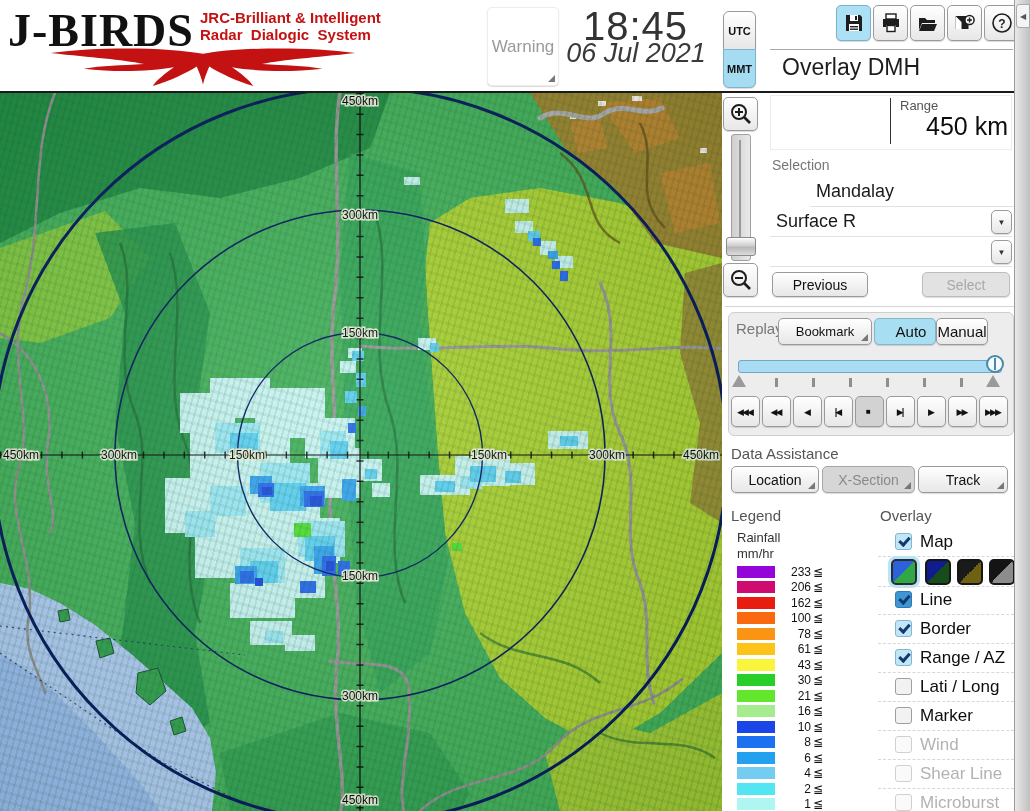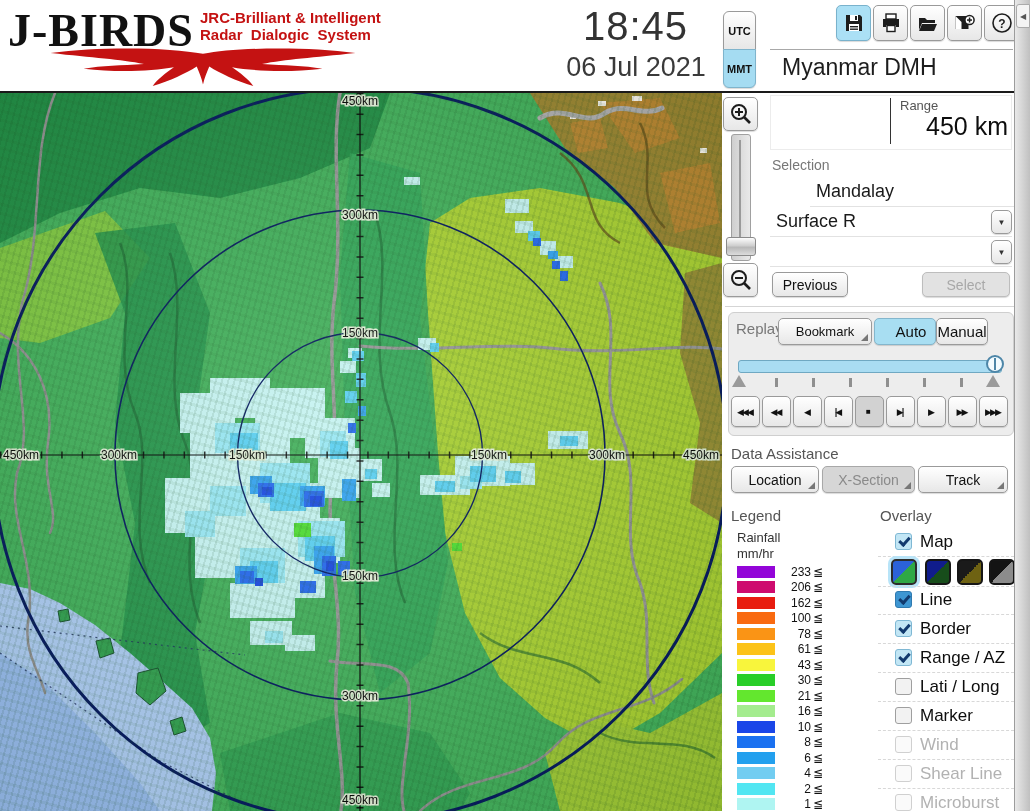--- a/index.html
+++ b/index.html
@@ -13,21 +13,21 @@
   #logo-sub{left:200px;top:9px;color:#c41212;font-weight:bold;font-size:15px;line-height:17px;white-space:pre;}
   #eagle{left:8px;top:46px;}
   .panelbtn{background:linear-gradient(#ffffff,#e7e7e7);border:1px solid #9a9a9a;border-radius:5px;
     box-shadow:0 1px 1px rgba(0,0,0,.15);display:flex;align-items:center;justify-content:center;
     font-size:13px;color:#111;cursor:default;box-sizing:border-box;}
   .fold:after{content:"";position:absolute;right:3px;bottom:3px;width:0;height:0;
     border-left:7px solid transparent;border-bottom:7px solid #777;}
   #warning-btn{left:487px;top:7px;width:72px;height:79px;background:#fff;border:1px solid #ececec;
     color:#9a9a9a;font-size:17px;}
   #time-big{left:558px;top:4px;width:155px;text-align:center;font-size:40px;color:#333;letter-spacing:1px;}
-  #date-txt{left:552px;top:52px;width:168px;text-align:center;font-size:27px;color:#3a3a3a;}
+  #date-txt{left:552px;top:38px;width:168px;text-align:center;font-size:27px;color:#3a3a3a;font-style:italic;}
   .tzbtn{left:723px;width:33px;height:39px;font-size:11px;font-weight:bold;}
   #tz-utc{top:11px;border-radius:6px 6px 0 0;}
   #tz-mmt{top:49px;border-radius:0 0 6px 6px;background:#a5dcf2;border-color:#7fb4cc;}
   .toolbtn{top:5px;width:35px;height:36px;}
   .toolbtn svg{display:block;}
   #tb-save{left:836px;background:#abe0f5;border-color:#79b2cc;}
   #tb-print{left:873px;}#tb-open{left:910px;}#tb-add{left:947px;}#tb-help{left:984px;font-size:20px;font-weight:bold;}
   #hdr-sep{left:770px;top:49px;width:243px;height:1px;background:#a8a8a8;}
   #station{left:782px;top:54px;font-size:23px;color:#1d1d1d;}
   
@@ -49,21 +49,21 @@
   
   #panel{left:762px;top:93px;width:252px;height:718px;background:#fff;}
   #range-box{left:770px;top:95px;width:240px;height:53px;background:#fff;border:1px solid #ececec;}
   #range-div{left:890px;top:98px;width:1px;height:46px;background:#333;}
   #range-lbl{left:900px;top:98px;font-size:13px;color:#555;}
   #range-val{left:880px;top:112px;width:128px;text-align:right;font-size:25px;color:#0d0d0d;}
   #sel-lbl{left:772px;top:157px;font-size:14px;color:#777;}
   .dd-row{left:770px;width:242px;height:28px;border-bottom:1px solid #e2e2e2;}
   .dd-val{position:absolute;left:6px;top:3px;font-size:18px;color:#1a1a1a;}
   .dd-btn{position:absolute;right:0;top:2px;width:21px;height:24px;font-size:8px;color:#333;}
-  #prev-btn{left:772px;top:272px;width:76px;height:25px;font-size:14px;}
+  #prev-btn{left:772px;top:272px;width:96px;height:25px;font-size:14px;}
   #select-btn{left:922px;top:272px;width:88px;height:25px;background:#e2e2e2;color:#a8a8a8;border-color:#bdbdbd;font-size:14px;}
   #sep-replay{left:725px;top:306px;width:289px;height:1px;background:#d5d5d5;}
   #replay-box{left:728px;top:312px;width:284px;height:122px;background:#ededed;border:1px solid #cfcfcf;border-radius:6px;}
   #replay-lbl{left:736px;top:320px;font-size:15px;color:#777;}
   #bm-btn{left:778px;top:318px;width:94px;height:27px;font-size:13px;}
   #auto-btn{left:874px;top:318px;width:62px;height:27px;background:#a8def2;border-color:#84b6cc;font-size:15px;padding-left:12px;}
   #man-btn{left:936px;top:318px;width:52px;height:27px;font-size:15px;}
   #rp-track{left:738px;top:360px;width:262px;height:11px;background:#a9dcf2;border:1px solid #6fa8c2;border-radius:3px;}
   #rp-thumb{left:986px;top:355px;width:18px;height:18px;border-radius:50%;background:#f2fbff;border:2px solid #4d86a8;box-sizing:border-box;}
   #rp-thumb:after{content:"";position:absolute;left:6px;top:1px;width:2px;height:12px;background:#4d86a8;}
@@ -103,20 +103,21 @@
 </style>
 </head>
 <body>
 
 <div id="header" class="abs">
   <div id="logo-sub" class="abs"><span>JRC-Brilliant &amp; Intelligent</span><br><span>Radar  Dialogic  System</span></div>
   <div id="logo-title" class="abs">J-BIRDS</div>
   <svg id="eagle" class="abs" width="390" height="44" viewBox="0 0 400 56">
     <path fill="#c41212" d="M200 10 C 160 2 70 0 6 9 C 60 15 95 17 125 23 C 95 25 72 25 48 29 C 92 34 135 32 163 27 C 152 35 142 42 136 51 C 158 44 178 35 192 26 C 195 33 198 40 200 49 C 202 40 205 33 208 26 C 222 35 242 44 264 51 C 258 42 248 35 237 27 C 265 32 308 34 352 29 C 328 25 305 25 275 23 C 305 17 340 15 394 9 C 330 0 240 2 200 10 Z"></path>
   </svg>
+  <div id="warning-btn" class="abs panelbtn fold">Warning</div>
   <div id="time-big" class="abs">18:45</div>
   <div id="date-txt" class="abs">06 Jul 2021</div>
   <div id="tz-utc" class="abs panelbtn tzbtn">UTC</div>
   <div id="tz-mmt" class="abs panelbtn tzbtn">MMT</div>
 
   <div id="tb-save" class="abs panelbtn toolbtn">
     <svg width="20" height="20" viewBox="0 0 20 20">
       <path fill="#1d1d1d" d="M2 2 h14 l2 2 v14 h-16 Z"></path>
         <rect x="6" y="2" width="8" height="6" fill="#fff"></rect>
       <rect x="11" y="3" width="2" height="4" fill="#1d1d1d"></rect>
@@ -147,21 +148,21 @@
         <rect x="14.8" y="4.5" width="1.5" height="5" fill="#1d1d1d"></rect>
     </svg>
   </div>
   <div id="tb-help" class="abs panelbtn toolbtn">
     <svg width="22" height="22" viewBox="0 0 22 22">
       <circle cx="11" cy="11" r="9" fill="none" stroke="#1d1d1d" stroke-width="1.6"></circle>
       <text x="11" y="15.5" text-anchor="middle" font-size="12" font-weight="bold" fill="#1d1d1d">?</text>
     </svg>
   </div>
   <div id="hdr-sep" class="abs"></div>
-  <div id="station" class="abs">Myanmar DMH</div>
+  <div id="station" class="abs">Overlay DMH</div>
 </div>
 
 <div id="map" class="abs">
 <svg width="722" height="718" viewBox="0 0 722 718">
 
   <rect x="0" y="0" width="722" height="718" fill="#3fae58"></rect>
   <path d="M430,130 L470,105 L540,95 L620,110 L722,150 L722,560 L660,620 L600,655 L545,625 L500,585 L465,520 L445,440 L432,330 L420,225 Z" fill="#a6ce2f"></path>
   <path d="M560,718 L545,660 L585,625 L650,640 L722,600 L722,718 Z" fill="#9cc733"></path>
   <path d="M0,0 L390,0 L370,55 L300,85 L220,105 L140,95 L60,120 L0,150 Z" fill="#1e8c42"></path>
   <path d="M0,155 L105,118 L150,165 L110,225 L40,250 L0,245 Z" fill="#7cc53f"></path>

